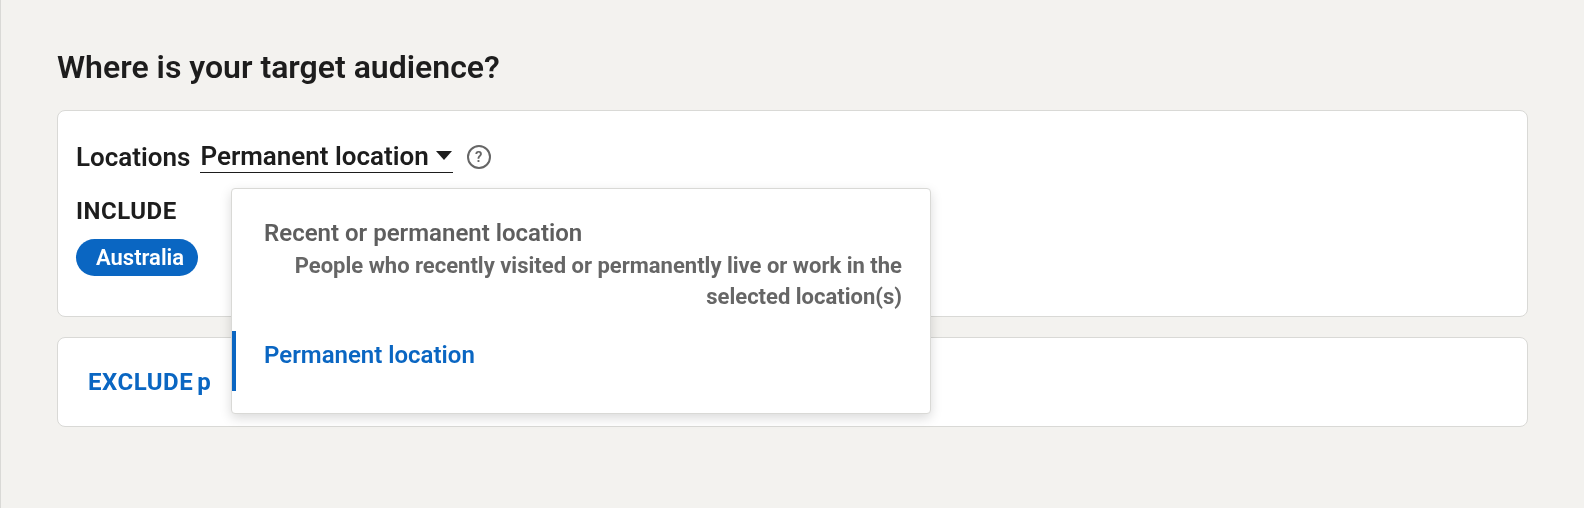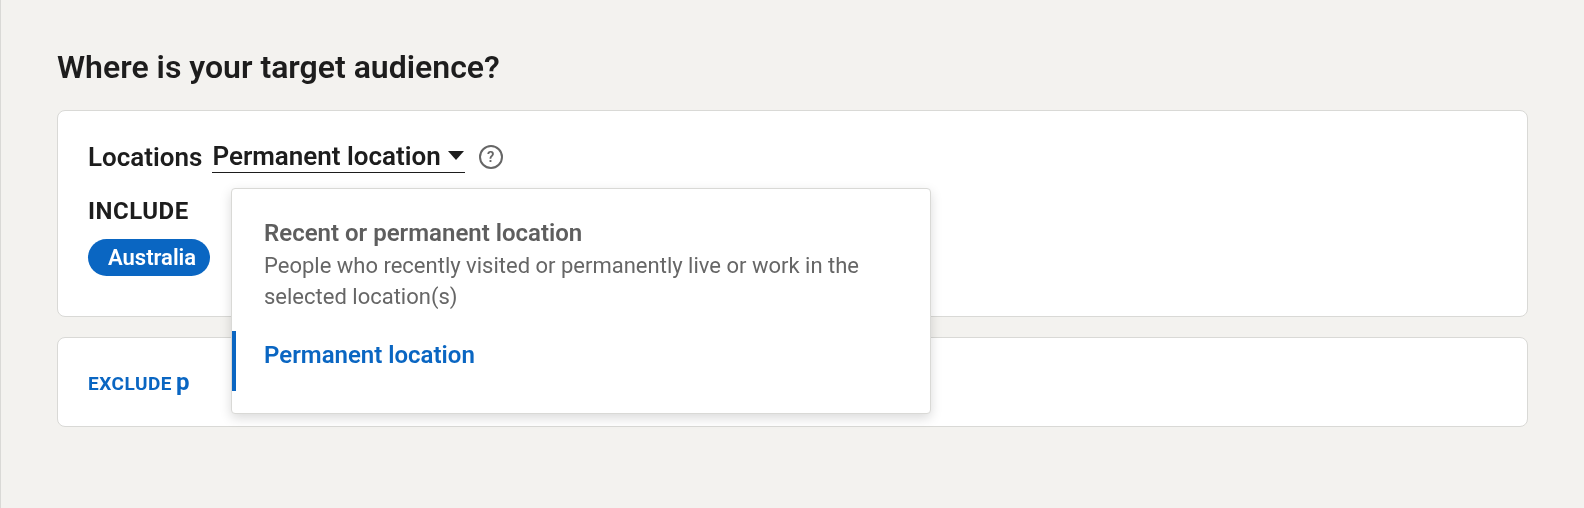--- a/index.html
+++ b/index.html
@@ -22,21 +22,21 @@
     .section-title {
       font-size: 32px;
       font-weight: 600;
       color: #1d1d1d;
       margin-bottom: 24px;
     }
     .card {
       background: #ffffff;
       border: 1px solid #d9d9d6;
       border-radius: 8px;
-      padding: 30px 30px 40px 30px;
+      padding: 30px 30px 40px 18px;
       margin-bottom: 20px;
       position: relative;
     }
     .card-secondary {
       background: #ffffff;
       border: 1px solid #d9d9d6;
       border-radius: 8px;
       padding: 30px 30px 30px 30px;
       position: relative;
     }
@@ -82,21 +82,21 @@
       margin-left: 4px;
     }
     .filter-label {
       font-size: 24px;
       font-weight: 700;
       color: #1d1d1d;
       letter-spacing: 0.5px;
       margin-bottom: 14px;
     }
     .exclude-label {
-      font-size: 19px;
+      font-size: 24px;
       font-weight: 700;
       color: #0a66c2;
       letter-spacing: 0.5px;
     }
     .pill {
       display: inline-flex;
       align-items: center;
       background: #0a66c2;
       color: #ffffff;
       font-size: 22px;
@@ -130,23 +130,24 @@
       font-size: 24px;
       font-weight: 600;
       color: #5e5e5e;
       margin-bottom: 4px;
     }
     .menu-item.selected .menu-item-title {
       color: #0a66c2;
     }
     .menu-item-desc {
       font-size: 22px;
-      font-weight: 400;
+      font-weight: 700;
       color: #666666;
       line-height: 1.4;
+      text-align: right;
     }
     .exclude-extra {
       font-size: 24px;
       font-weight: 700;
       color: #0a66c2;
     }
   </style>
 </head>
 <body>
 

